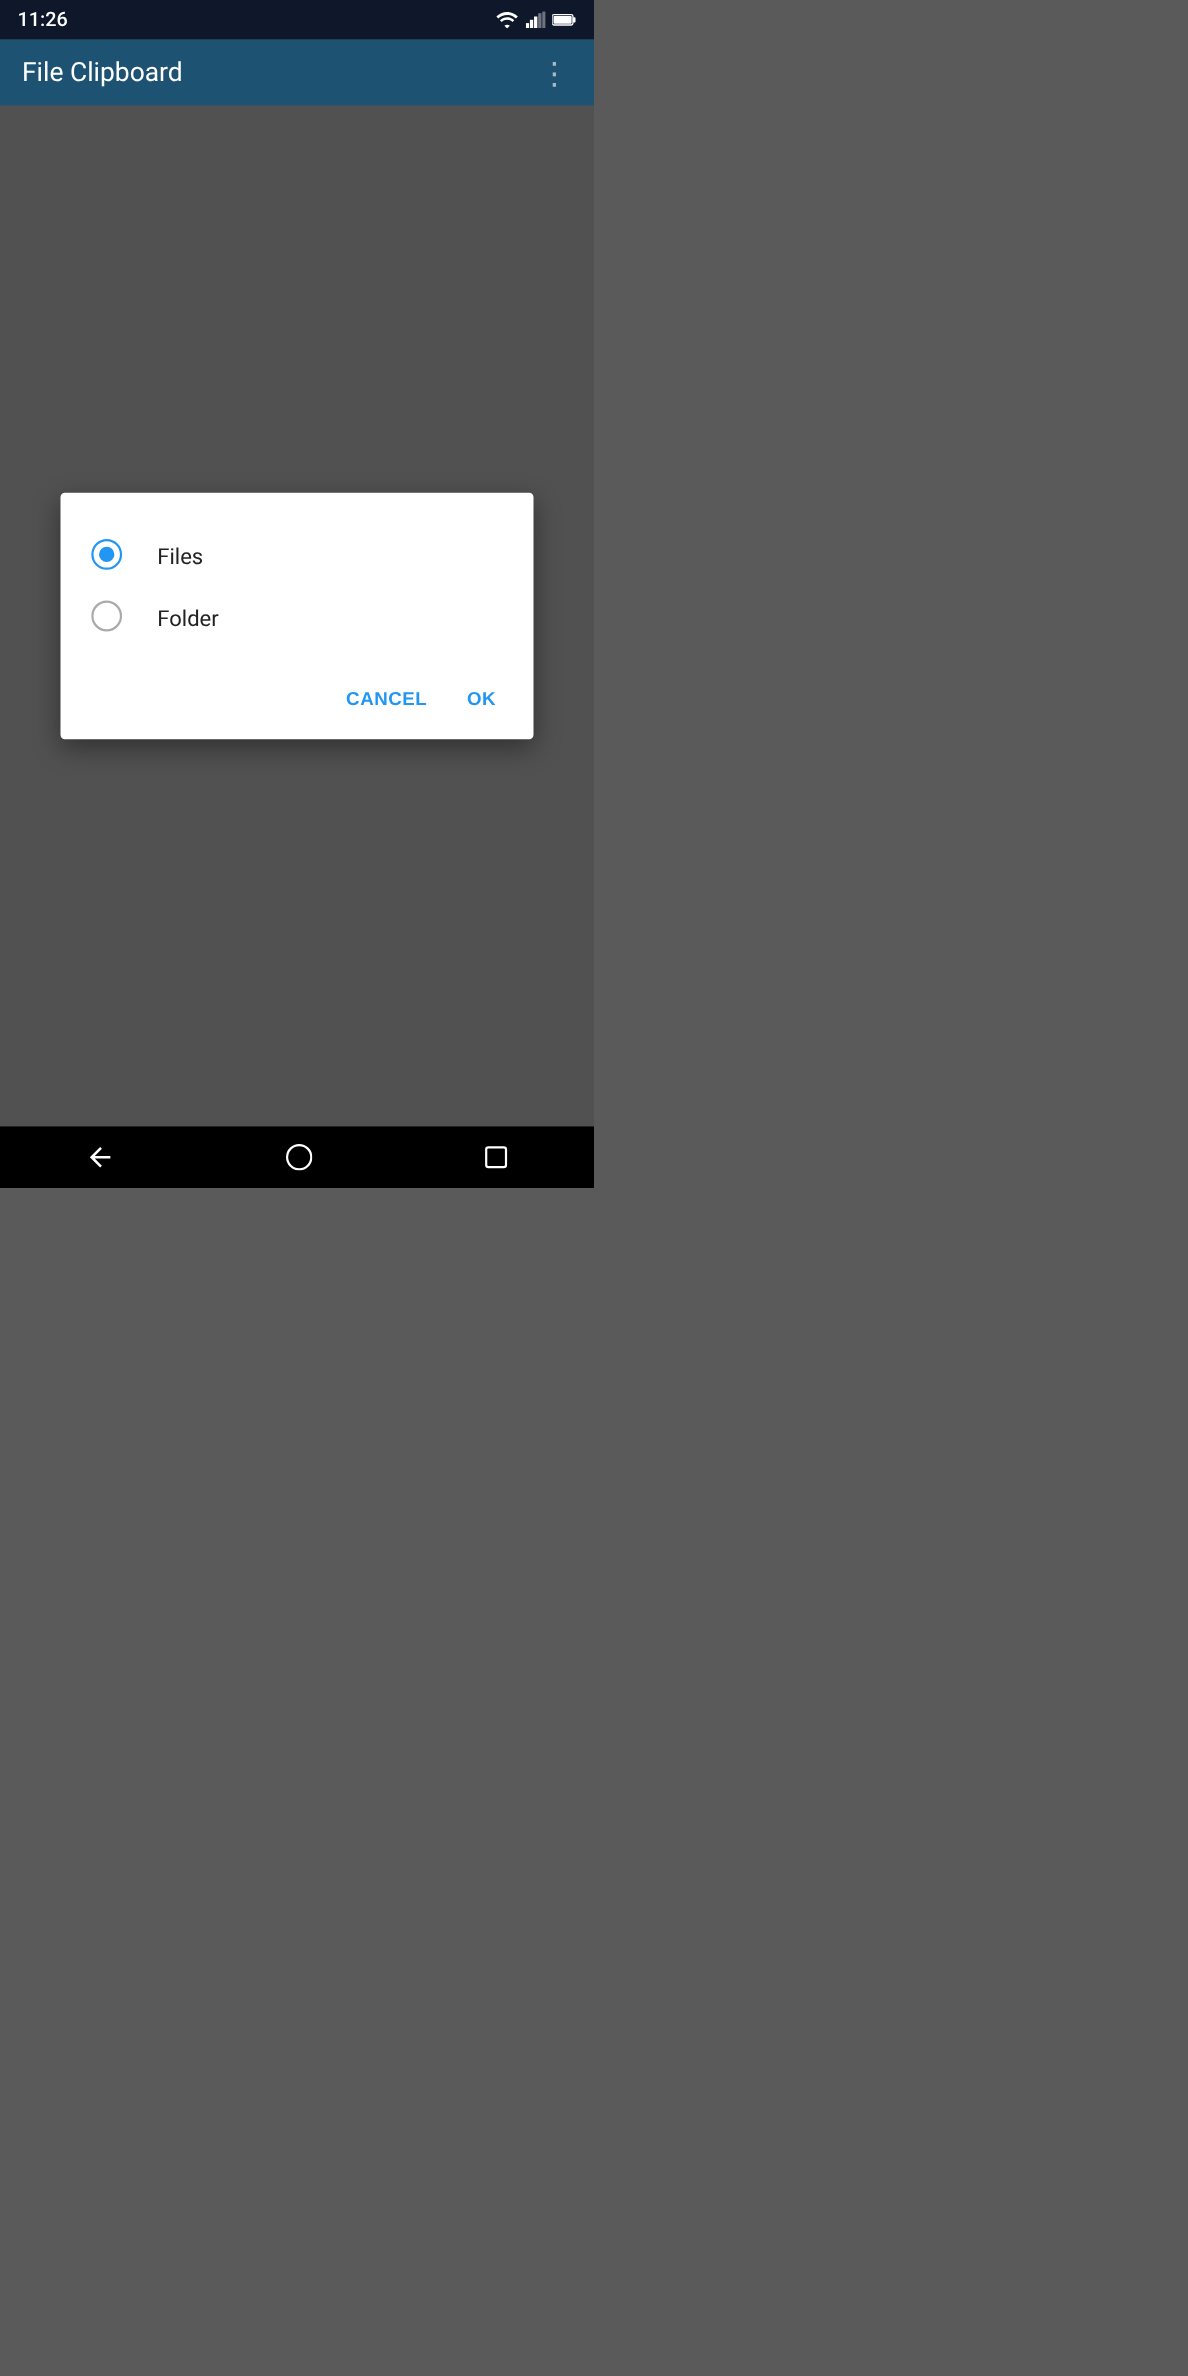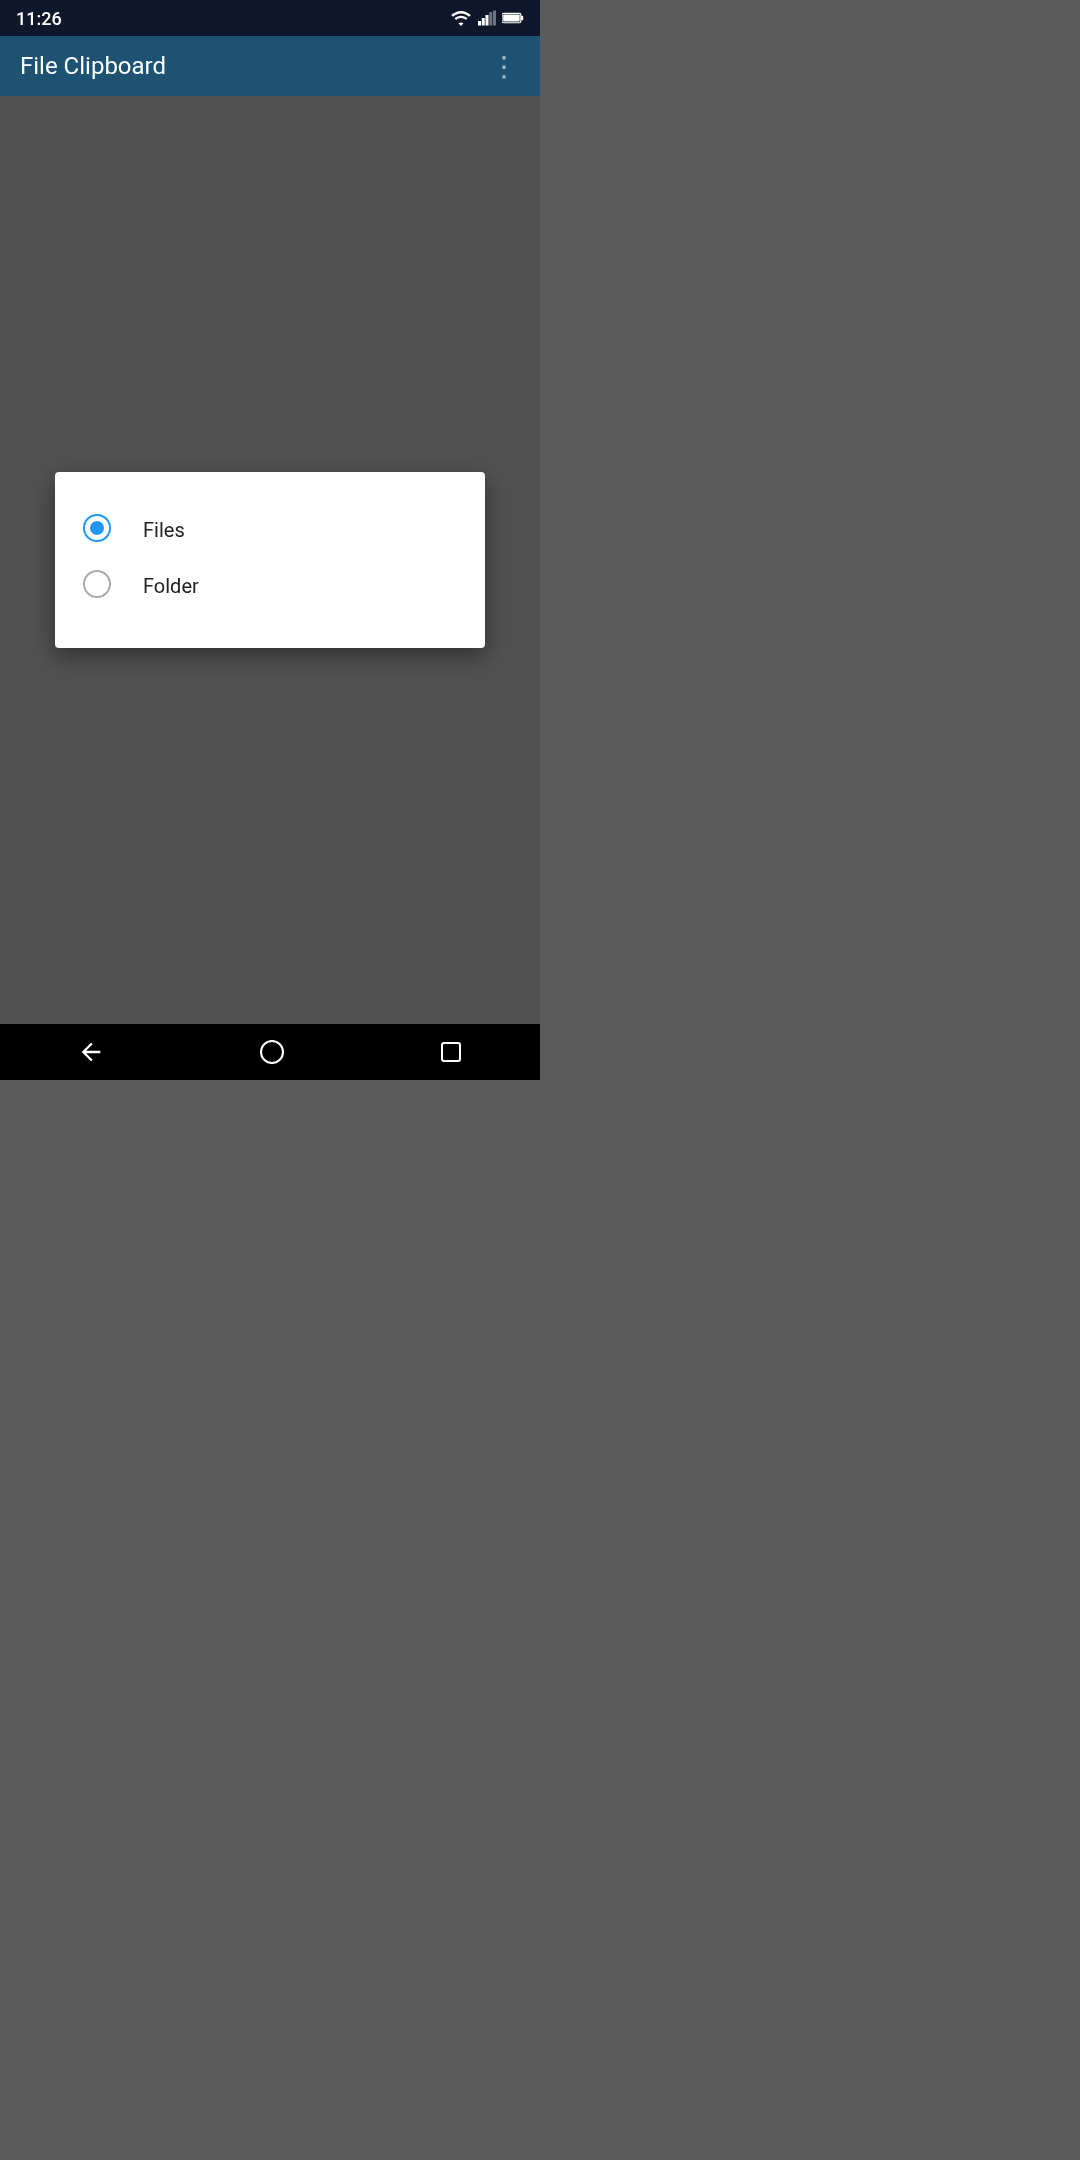--- a/index.html
+++ b/index.html
@@ -216,20 +216,24 @@
 
       <label class="radio-item">
         <div class="radio-circle"></div>
         <span class="radio-label">Folder</span>
 
       </label>
 
 
     </div>
 
+    <div class="dialog-actions">
+      <button class="dialog-btn">CANCEL</button>
+      <button class="dialog-btn">OK</button>
+    </div>
   </div>
 </div>
 
 <div class="nav-bar">
   <div class="nav-icon">
     <svg width="28" height="28" viewBox="0 0 24 24" fill="white">
       <path d="M20 11H7.83l5.59-5.59L12 4l-8 8 8 8 1.41-1.41L7.83 13H20v-2z"></path>
     </svg>
   </div>
   <div class="nav-icon">

